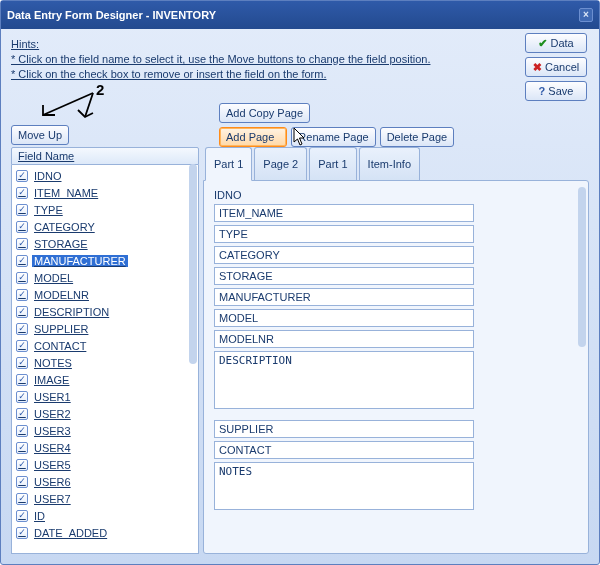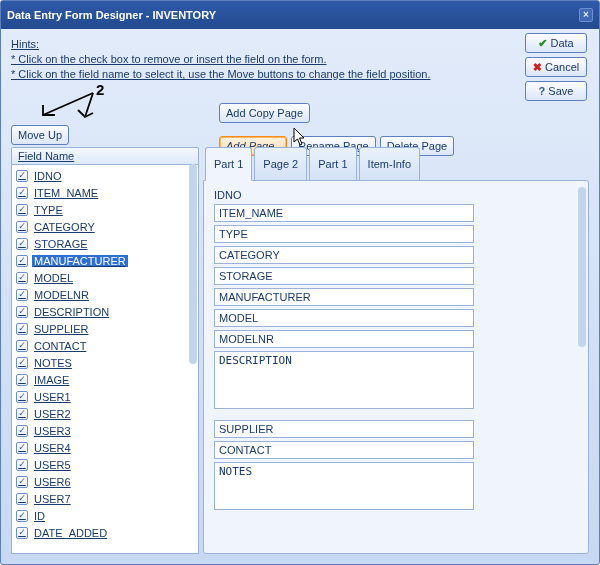--- a/index.html
+++ b/index.html
@@ -61,21 +61,21 @@
     white-space: nowrap;
   }
   .btn .ico { display: inline-block; font-weight: bold; }
   .ico-save { color: #1e8f1e; }
   .ico-cancel { color: #c22; }
   .ico-help { color: #2f5aa9; }
   .topbuttons-area {
     position: absolute;
     left: 218px; top: 74px;
   }
-  .topbuttons-row1 { display: flex; gap: 4px; margin-bottom: 13px; }
+  .topbuttons-row1 { display: flex; gap: 4px; margin-bottom: 4px; }
   .topbuttons-row2 { display: flex; gap: 4px; }
   .btn.hot {
     border: 1.5px solid #ff8c1a;
     background: linear-gradient(#fff3e3, #ffd9a8);
     box-shadow: 0 0 0 1px #ffb65e inset;
   }
   .cursor {
     position: absolute; left: 292px; top: 98px; pointer-events: none;
   }
   .move-btns {
@@ -201,22 +201,22 @@
 
 <div class="window">
   <div class="titlebar">
     <span>Data Entry Form Designer - INVENTORY</span>
     <span class="close">×</span>
   </div>
   <div class="body">
 
     <div class="hints">
       <div>Hints:</div>
+      <div>* Click on the field name to select it, use the Move buttons to change the field position.</div>
       <div>* Click on the check box to remove or insert the field on the form.</div>
-      <div>* Click on the field name to select it, use the Move buttons to change the field position.</div>
     </div>
 
     <div class="side-buttons">
       <button class="btn">
         <span class="ico ico-save">✔</span>
         <span>Data</span>
       </button>
       <button class="btn">
         <span class="ico ico-cancel">✖</span>
         <span>Cancel</span>
@@ -225,21 +225,21 @@
         <span class="ico ico-help">?</span>
         <span>Save</span>
       </button>
     </div>
 
     <div class="topbuttons-area">
       <div class="topbuttons-row1">
         <button class="btn">Add Copy Page</button>
       </div>
       <div class="topbuttons-row2">
-        <button class="btn hot" style="padding-right:12px;font-style:italic;">Add Page</button>
+        <button class="btn hot" style="padding-right:12px;">Add Page</button>
         <button class="btn">Rename Page</button>
         <button class="btn">Delete Page</button>
       </div>
     </div>
 
     <svg class="cursor" width="16" height="20" viewBox="0 0 16 20">
       <path d="M1 1 L1 15 L4.5 12 L7 18 L9 17 L6.5 11 L11 11 Z" fill="#fff" stroke="#000" stroke-width="1"></path>
     </svg>
 
     <div class="move-btns">

